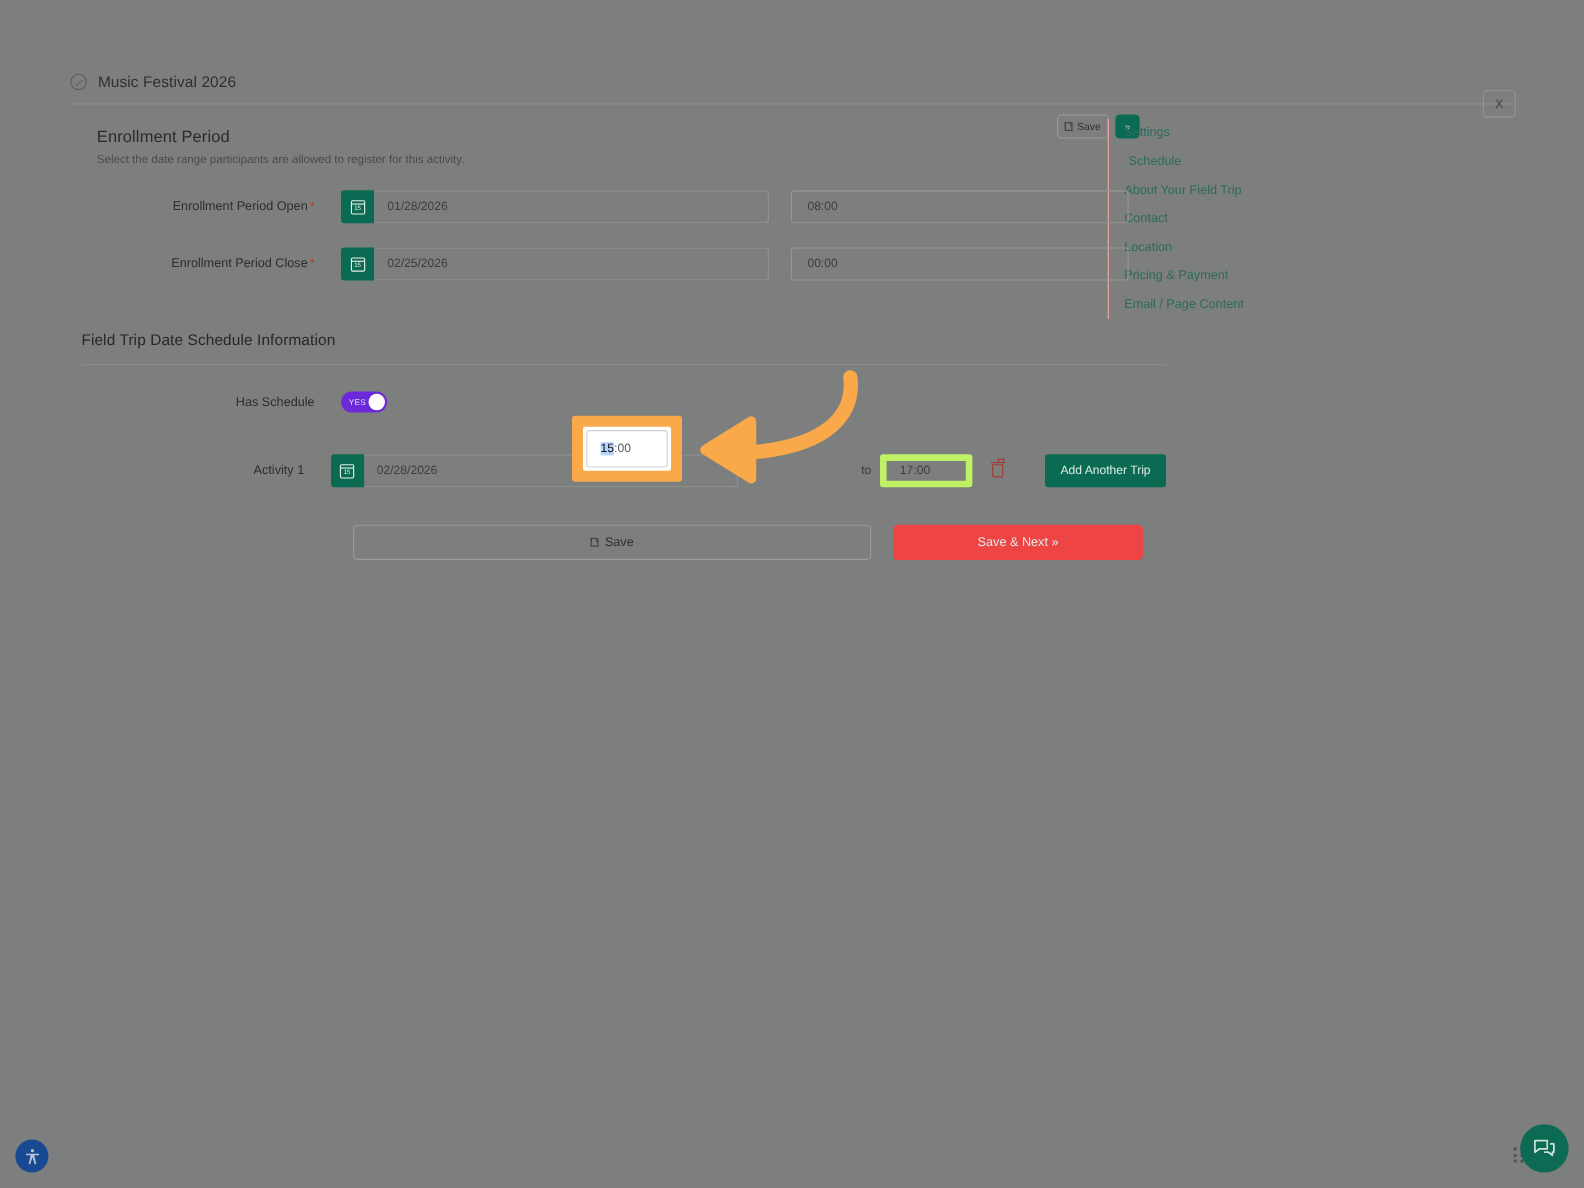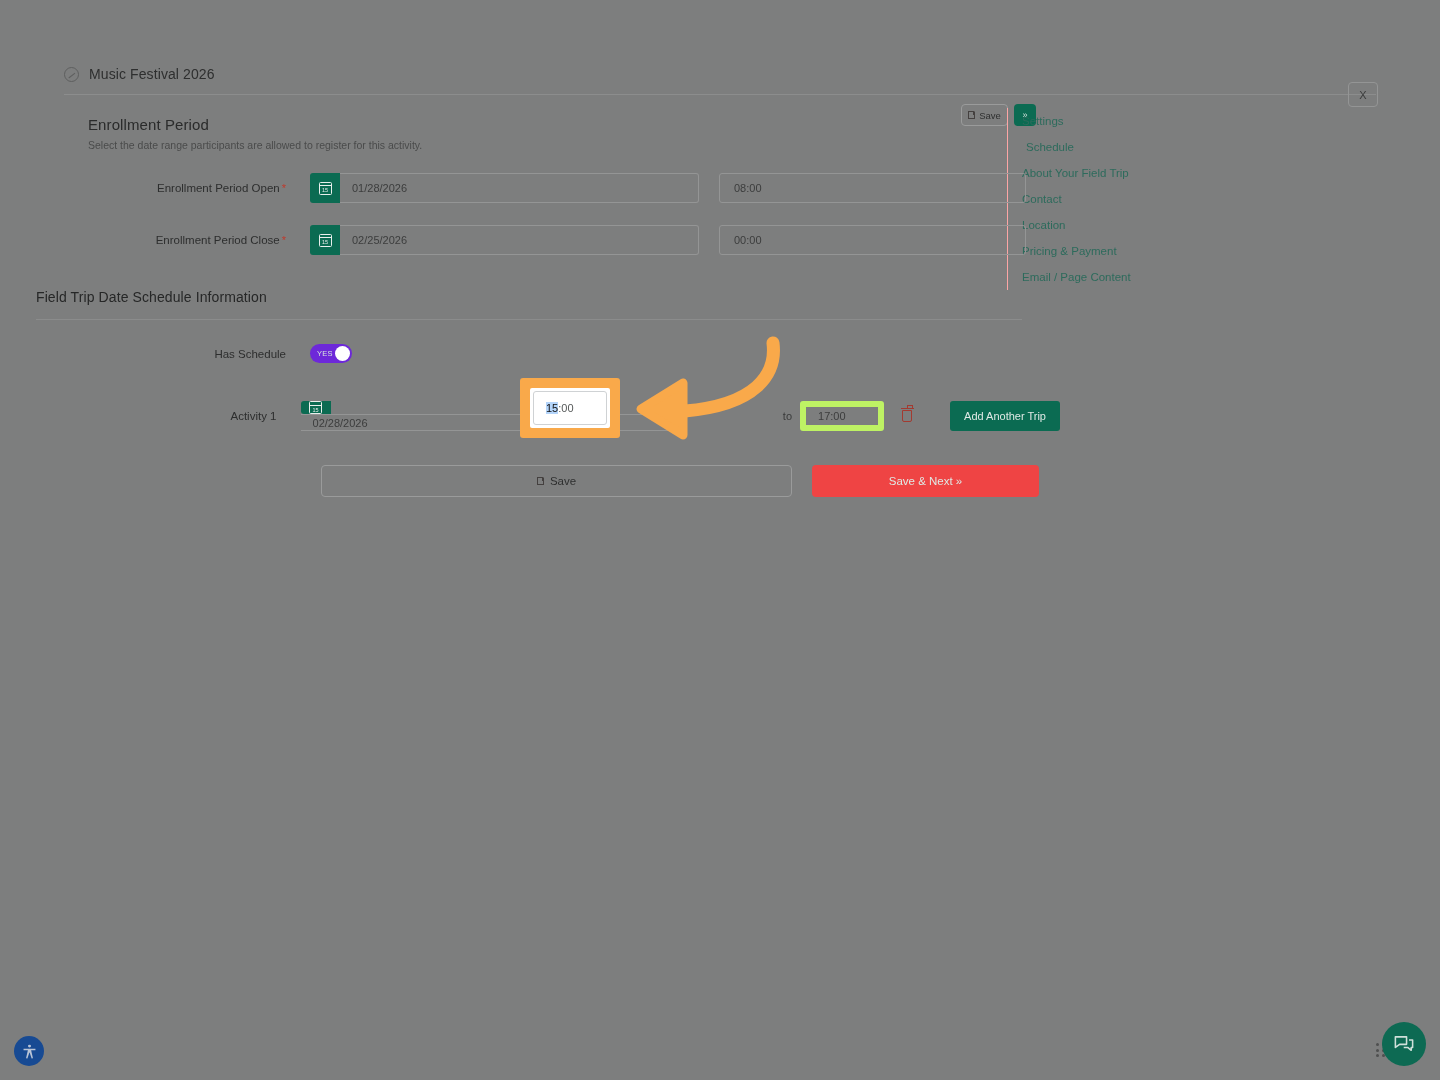--- a/index.html
+++ b/index.html
@@ -221,22 +221,22 @@
     font-size: 11px;
     color: #3c3d3d;
     padding: 0 14px;
     margin-left: 20px;
     font-family: "Liberation Sans", sans-serif;
     outline: none;
   }
 
   
   .sub-section {
-    padding-left: 36px;
-    margin-top: 34px;
+    padding-left: 74px;
+    margin-top: 46px;
   }
   .sub-section h3 {
     font-size: 14px;
     font-weight: 400;
     color: #262727;
     margin: 0 0 14px 0;
     letter-spacing: .1px;
   }
   .divider-mid {
     width: 986px; height: 1px;
@@ -262,21 +262,21 @@
   .toggle .knob {
     position: absolute;
     right: 2px; top: 2px;
     width: 15px; height: 15px;
     background: #ffffff;
     border-radius: 50%;
   }
 
   
   .activity-row { margin-top: 38px; align-items: center; }
-  .act-date-group { width: 389px; flex-direction: column; }
+  .act-date-group { width: 389px; }
   .time-small {
     width: 84px; height: 30px;
     border: 6px solid #bef264;
     border-radius: 3px;
     background: transparent;
     font-size: 11px;
     color: #3c3d3d;
     padding: 0 12px;
     font-family: "Liberation Sans", sans-serif;
     outline: none;

